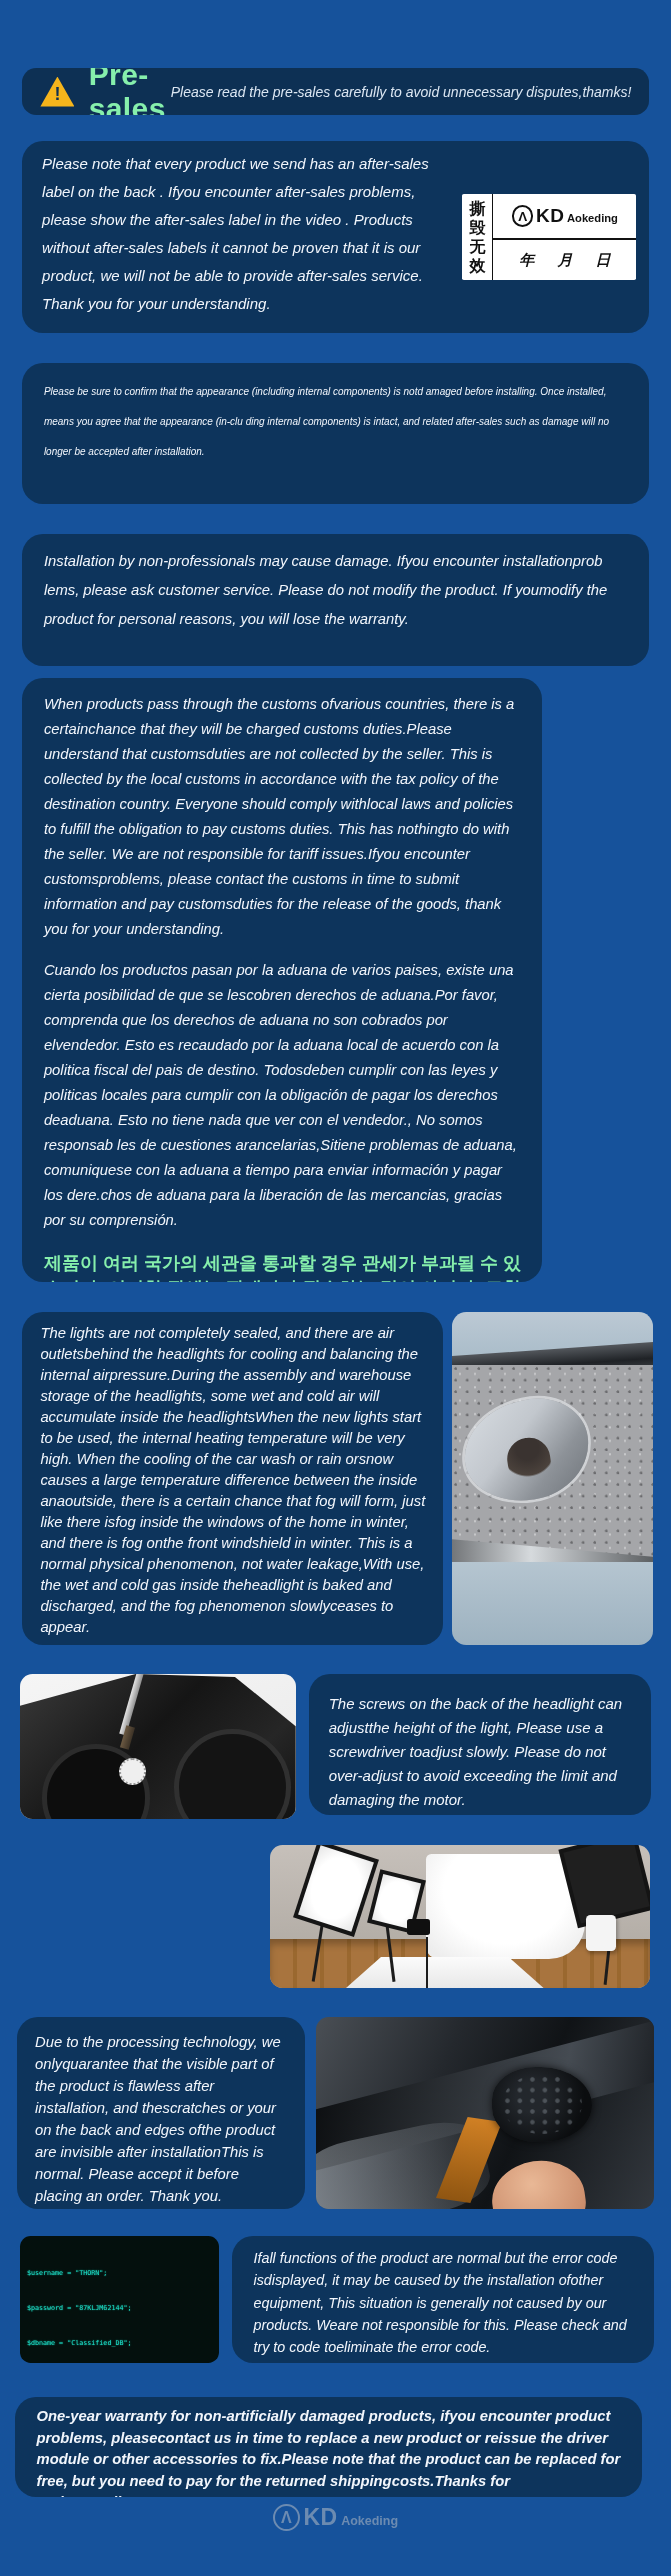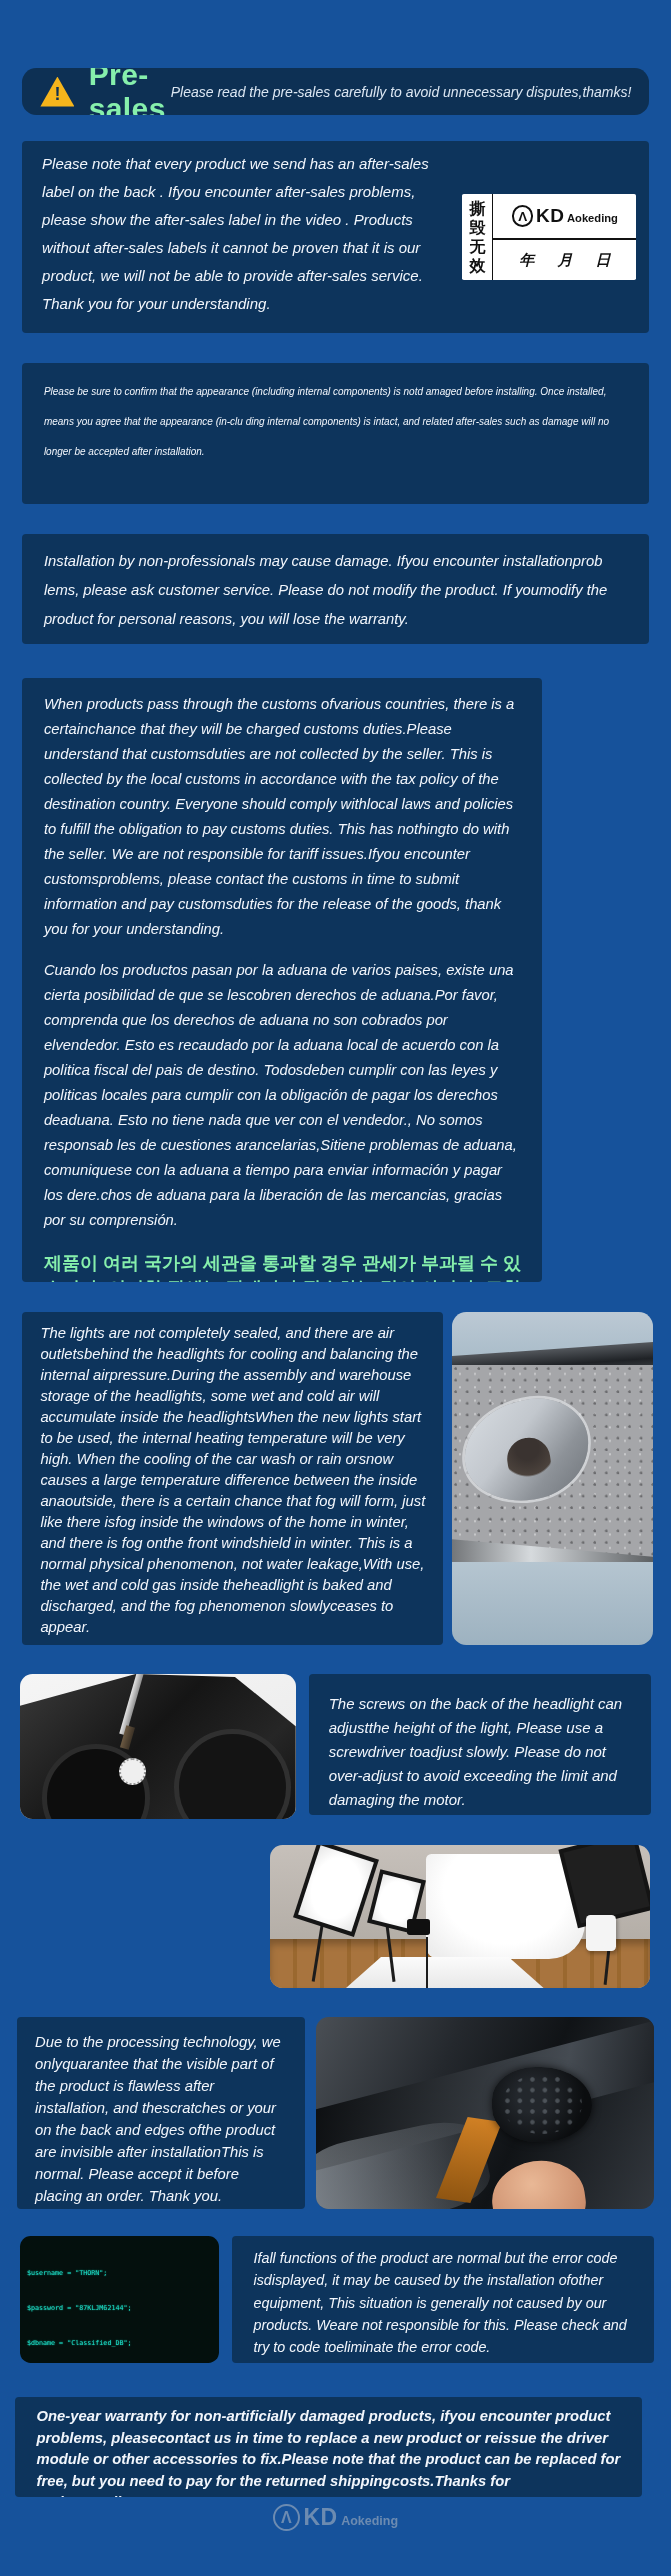--- a/index.html
+++ b/index.html
@@ -1,18 +1,18 @@
 <!DOCTYPE html>
 <html style="font-size:14.3px"><head>
 <meta charset="utf-8">
 <style>
   html,body{margin:0;padding:0;background:#16529b;}
   #page{position:relative;width:671px;height:2576px;background:#16529b;overflow:hidden;
         font-family:"Liberation Sans",sans-serif;color:#eef3fa;}
-  .panel{position:absolute;background:#0d345c;border-radius:4px;box-sizing:border-box;overflow:hidden;}
+  .panel{position:absolute;background:#0d345c;border-radius:21px;box-sizing:border-box;overflow:hidden;}
   .photo{position:absolute;border-radius:14.3px;overflow:hidden;box-sizing:border-box;}
   .para{font-style:italic;color:#f2f6fc;}
   .pd{position:absolute;}
   
   .hdr{display:flex;align-items:center;padding:0 18px;background:#0d3054;}
   .tri{width:34px;height:30px;background:#f6b51c;clip-path:polygon(50% 0,100% 100%,0 100%);
        display:flex;align-items:flex-end;justify-content:center;flex:0 0 auto;}
   .excl{color:#0d3054;font-weight:900;font-size:18px;line-height:1;margin-bottom:3.6px;font-style:normal;}
   .hdr h1{font-size:30px;margin:0 0 0 14.3px;font-weight:bold;letter-spacing:0.4px;color:#86efac;}
   .hdr em{font-size:14px;margin-left:4px;color:#dbe6f2;white-space:nowrap;}
@@ -119,21 +119,21 @@
           <span>日</span>
         </div>
       </div>
     </div>
   </section>
 
   <section class="panel" style="left:22.4px;top:363px;width:627px;height:141px;">
     <p class="para" style="margin:14.3px 21.5px 0;font-size:10px;line-height:30px;">Please be sure to confirm that the appearance (including internal components) is notd amaged before installing. Once installed, means you agree that the appearance (in-clu ding internal components) is intact, and related after-sales such as damage will no longer be accepted after installation.</p>
   </section>
 
-  <section class="panel" style="left:22.4px;top:534px;width:627px;height:110px;">
+  <section class="panel" style="left:22.4px;top:534px;width:627px;height:132px;">
     <p class="para" style="margin:12.5px 21.5px 0;font-size:14.8px;line-height:29px;">Installation by non-professionals may cause damage. Ifyou encounter installationprob lems, please ask customer service. Please do not modify the product. If youmodify the product for personal reasons, you will lose the warranty.</p>
   </section>
 
   <section class="panel" style="left:22.4px;top:678px;width:520px;height:604px;">
     <p class="para" style="margin:14.3px 21.5px 0;font-size:14.8px;line-height:25px;">When products pass through the customs ofvarious countries, there is a certainchance that they will be charged customs duties.Please understand that customsduties are not collected by the seller. This is collected by the local customs in accordance with the tax policy of the destination country. Everyone should comply withlocal laws and policies to fulfill the obligation to pay customs duties. This has nothingto do with the seller. We are not responsible for tariff issues.Ifyou encounter customsproblems, please contact the customs in time to submit information and pay customsduties for the release of the goods, thank you for your understanding.</p>
     <p class="para" style="margin:16px 21.5px 0;font-size:14.8px;line-height:25px;">Cuando los productos pasan por la aduana de varios paises, existe una cierta posibilidad de que se lescobren derechos de aduana.Por favor, comprenda que los derechos de aduana no son cobrados por elvendedor. Esto es recaudado por la aduana local de acuerdo con la politica fiscal del pais de destino. Todosdeben cumplir con las leyes y politicas locales para cumplir con la obligación de pagar los derechos deaduana. Esto no tiene nada que ver con el vendedor., No somos responsab les de cuestiones arancelarias,Sitiene problemas de aduana, comuniquese con la aduana a tiempo para enviar información y pagar los dere.chos de aduana para la liberación de las mercancias, gracias por su comprensión.</p>
     <p style="margin:18px 21.5px 0;font-size:18px;line-height:25px;color:#86efac;font-weight:600;">제품이 여러 국가의 세관을 통과할 경우 관세가 부과될 수 있습니다. 이러한 관세는 판매자가 징수하는 것이 아니라, 도착 국가의 세관에서 해당 국가의 세관 정책에 따라 징수합니다. 모든 구매자는 관세 의무를 이행하기 위해 해당 국가의 법률 및 정책을 준수해야 합니다. 이는 판매자의 책임이 아니며, 당사는 세관 문제에 대해 책임을 지지 않습니다. 세관 문제가 발생할 경우, 즉시 정보를 제출하고 세관에 연락하여 관세 납부에 대해 논의해 주시기 바랍니다. 양해해 주셔서 감사합니다.</p>
   </section>
 
   <section class="panel" style="left:22.4px;top:1312px;width:421px;height:333px;">

